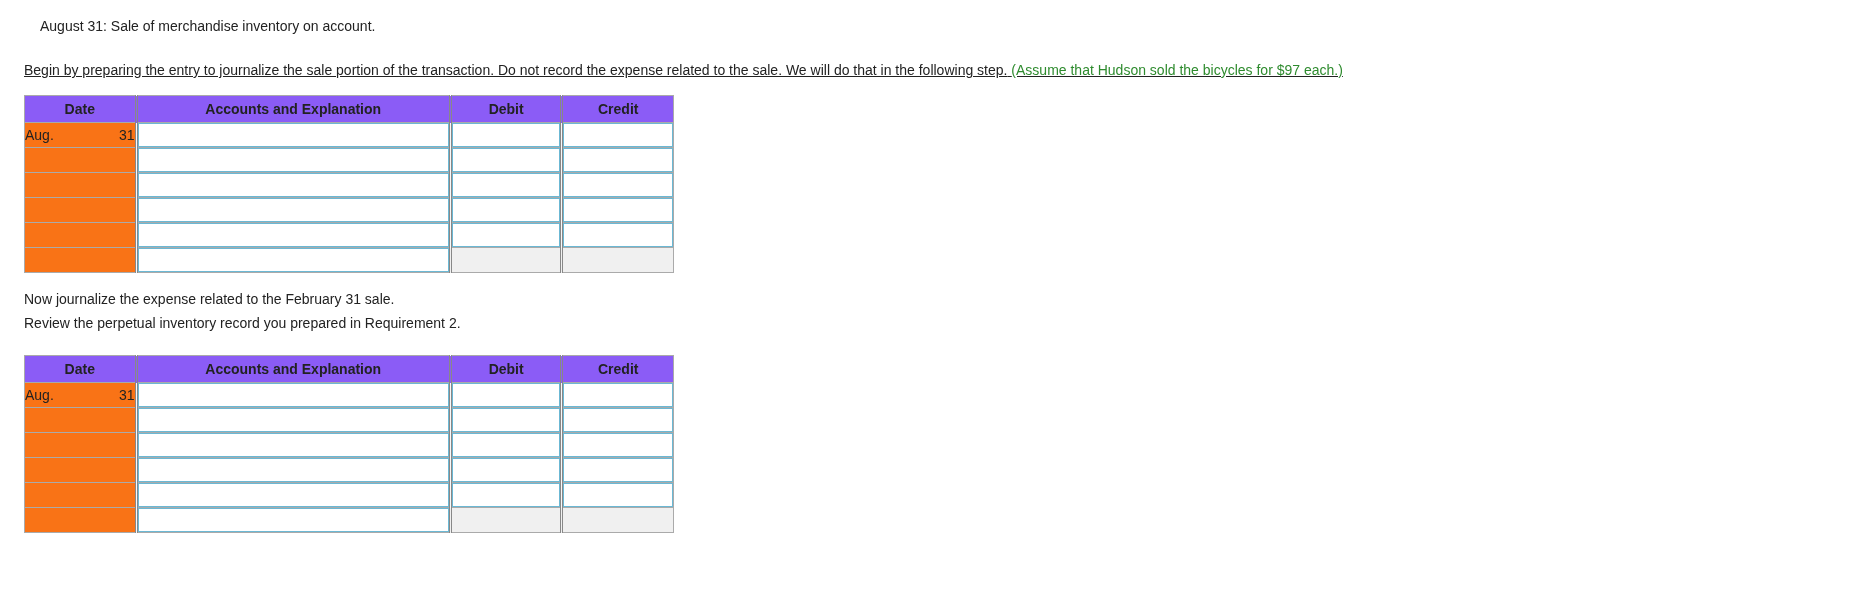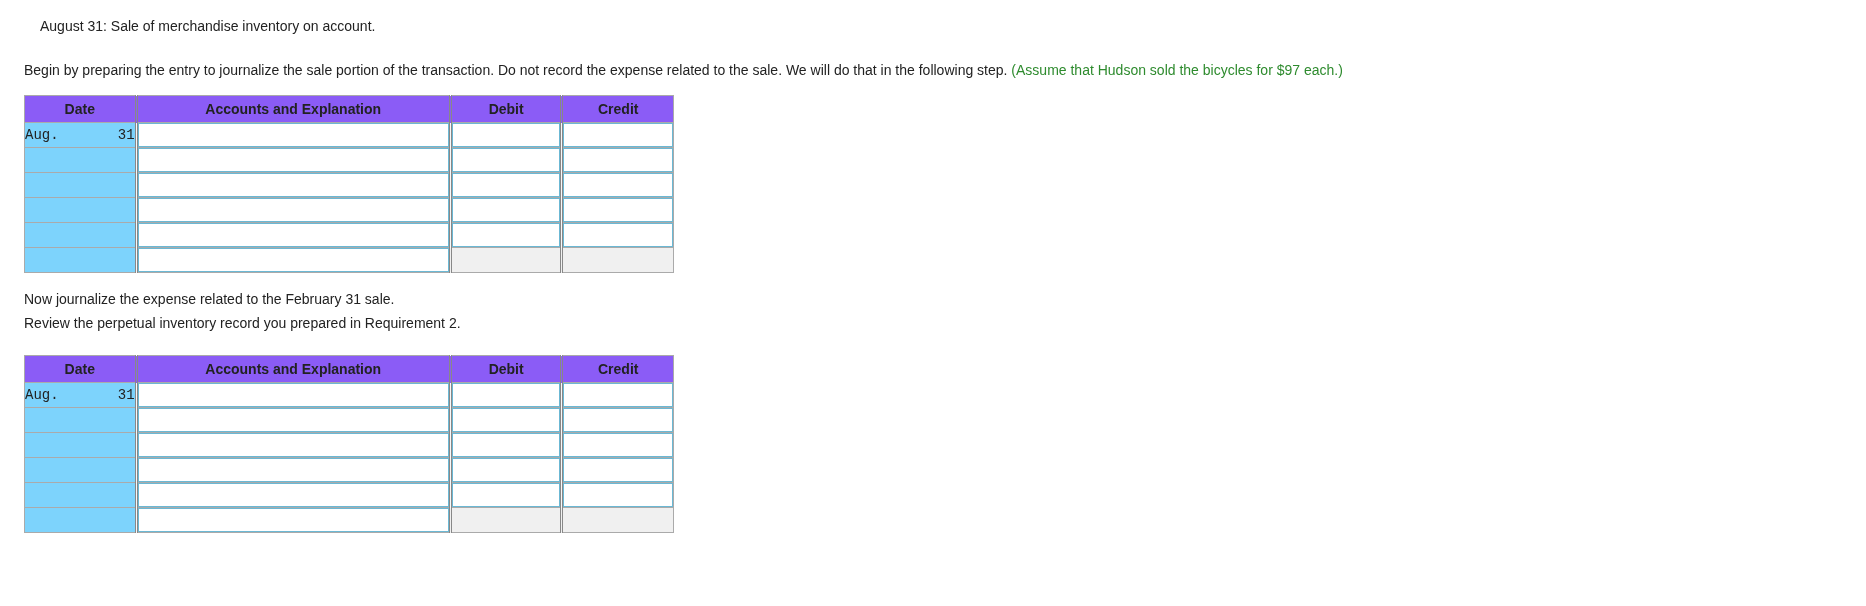--- a/index.html
+++ b/index.html
@@ -10,20 +10,21 @@
       background: #fff;
       padding: 18px 24px;
     }
     .intro-text {
       margin-bottom: 10px;
       margin-left: 16px;
     }
     .instruction-text {
       margin-bottom: 14px;
       line-height: 1.5;
+      text-decoration: underline;
     }
     .green-text {
       color: #2e8b2e;
     }
     .journal-table {
       border-collapse: collapse;
       margin-bottom: 18px;
       width: 650px;
     }
     .journal-table th {
@@ -32,25 +33,24 @@
       padding: 5px 10px;
       font-weight: bold;
       font-size: 14px;
     }
     .journal-table td {
       border: 1px solid #aaa;
       padding: 0;
       vertical-align: middle;
     }
     .date-cell {
-      background: #7dd3fc;
+      background: #f97316;
       width: 110px;
       padding: 3px 8px;
       font-size: 14px;
-      font-family: Liberation Mono, monospace;
     }
     .date-label {
       display: flex;
       justify-content: space-between;
     }
     .input-cell {
       padding: 2px 3px;
       background: #f8f8f8;
     }
     .input-cell input[type="text"] {

